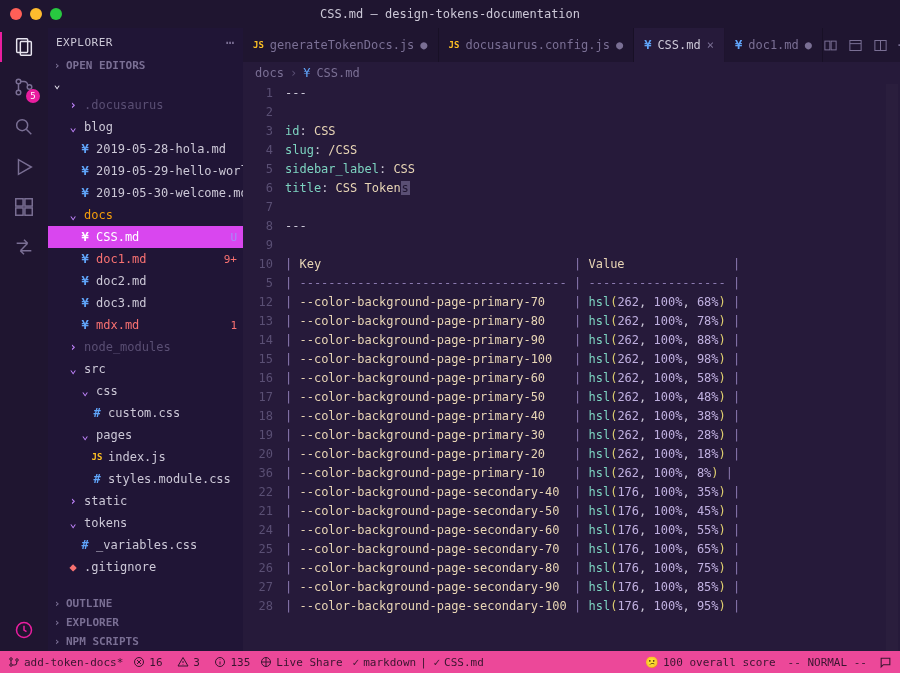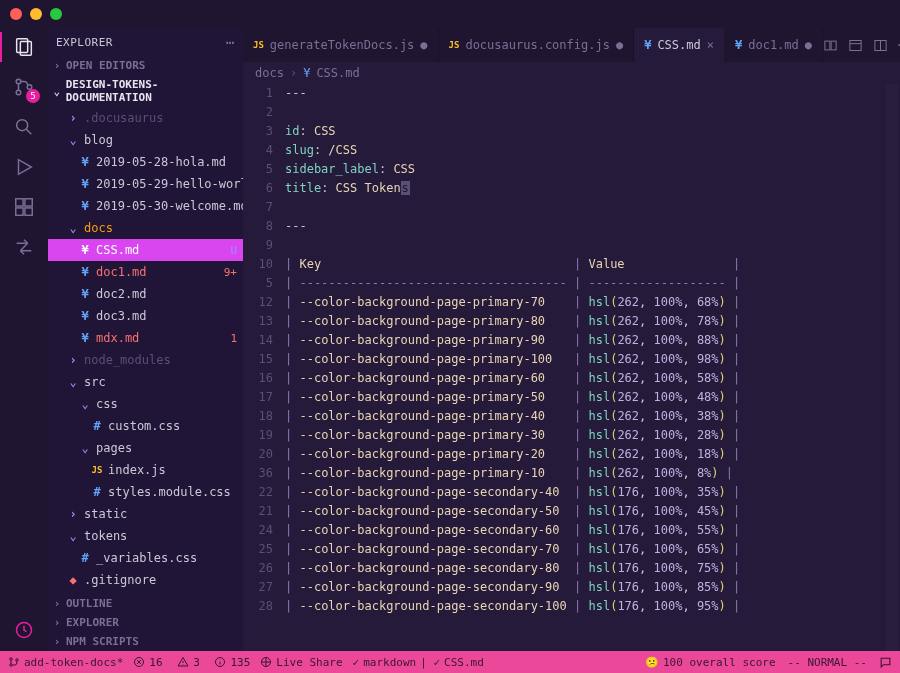--- a/index.html
+++ b/index.html
@@ -80,20 +80,21 @@
 </style>
 </head>
 <body>
 
 <div class="titlebar">
   <div class="traffic">
     <div class="dot red"></div>
     <div class="dot yel"></div>
     <div class="dot grn"></div>
   </div>
+  <div class="title">CSS.md — design-tokens-documentation</div>
 </div>
 
 <div class="main">
   <div class="activity">
     <div class="ico active">
       <svg width="22" height="22" viewBox="0 0 24 24" fill="none" stroke="currentColor" stroke-width="1.6">
           <rect x="4" y="3" width="12" height="15" rx="1"></rect>
           <rect x="8" y="6" width="12" height="15" rx="1"></rect>
         </svg>
     </div>
@@ -142,21 +143,20 @@
     <div class="side-head">
       <span>EXPLORER</span>
       <span class="more">⋯</span>
     </div>
     <div class="collapse-hdr">
         <span class="chev">›</span>
         <span>OPEN EDITORS</span>
       </div>
     <div class="collapse-hdr" style="color:#e8e5f0">
         <span class="chev">⌄</span>
-        <span>DESIGN-TOKENS-DOCUMENTATION</span>
       </div>
     <div class="tree" id="tree">
         <div class="tree-row dim" style="padding-left: 18px;">
           <span class="fic" style="color:#c084fc;font-size:12px;font-weight:600">›</span>
           <span>.docusaurus</span>
         </div>
         <div class="tree-row" style="padding-left: 18px;">
           <span class="fic" style="color:#c084fc;font-size:12px;font-weight:600">⌄</span>
           <span>blog</span>
         </div>

